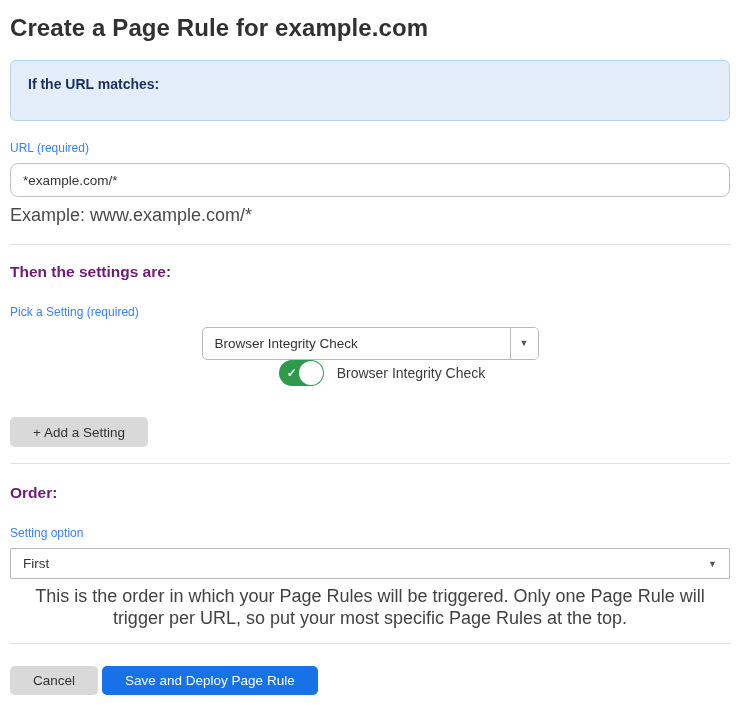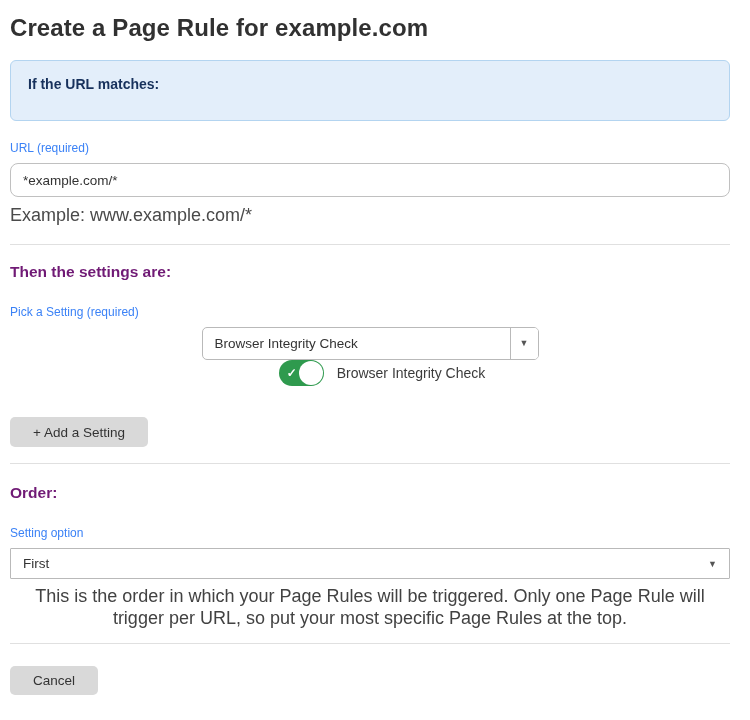--- a/index.html
+++ b/index.html
@@ -239,16 +239,17 @@
 <div class="full-select">
   <span>First</span>
   <span class="arrow-glyph">▼</span>
 </div>
 <div class="order-desc">This is the order in which your Page Rules will be triggered. Only one Page Rule will trigger per URL, so put your most specific Page Rules at the top.</div>
 
 <hr class="divider" style="margin-top:14px; margin-bottom:20px;">
 
 <div class="actions-row">
   <button class="btn">Cancel</button>
+  <button class="btn btn-primary">Save and Deploy Page Rule</button>
 </div>
 
 
 
 
 </body></html>

